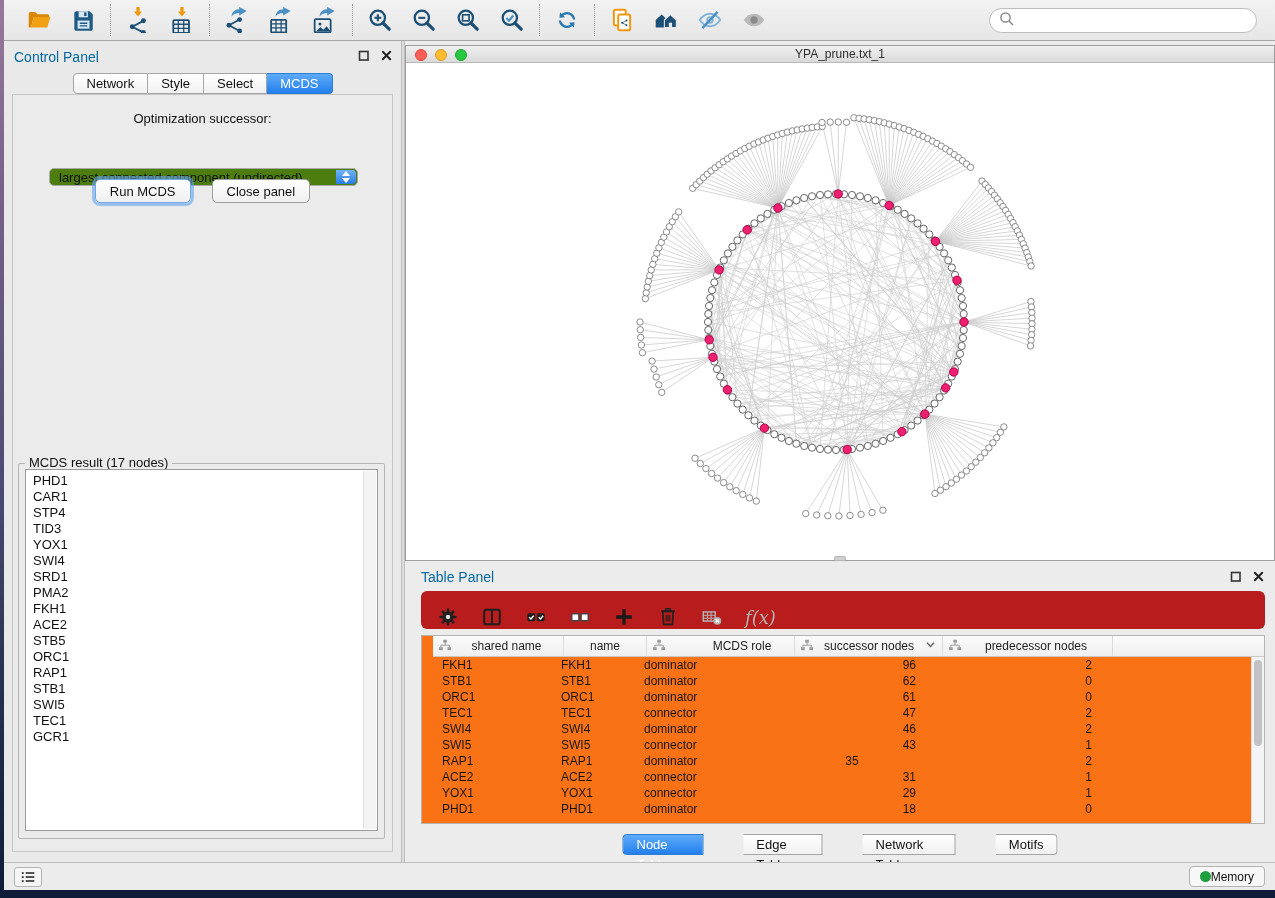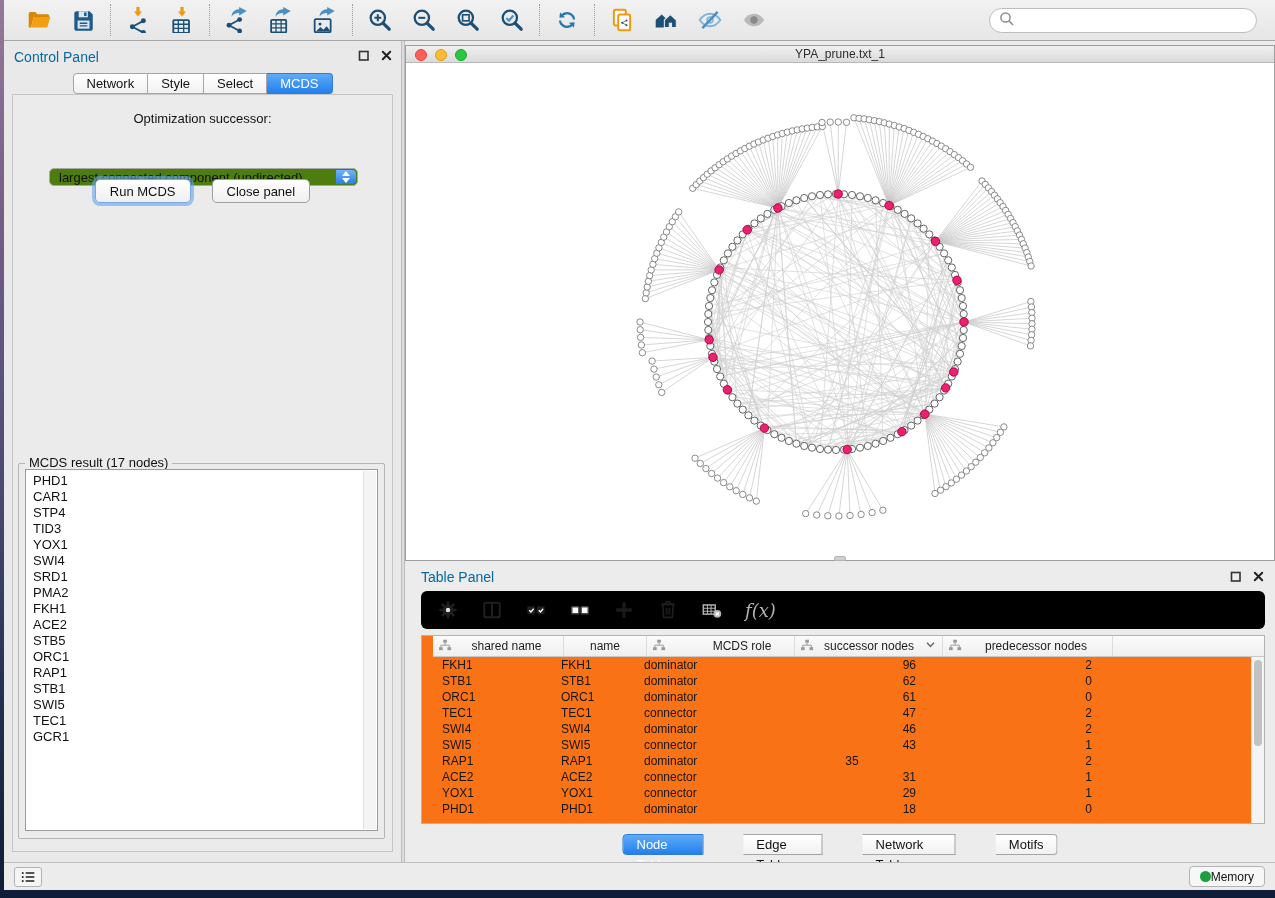--- a/index.html
+++ b/index.html
@@ -68,22 +68,22 @@
   .light { width:12px; height:12px; border-radius:50%; }
   .light.red { background:#ff5f57; border:1px solid #e0443e; }
   .light.yellow { background:#febc2e; border:1px solid #d89e24; }
   .light.green { background:#28c840; border:1px solid #1da733; }
   .net-canvas { position:absolute; left:0; right:0; top:17px; bottom:0; background:#fff; }
   .splitter-grip { position:absolute; left:50%; bottom:-1px; transform:translateX(-50%);
     width:12px; height:5px; background:#cfcfcf; border:1px solid #b5b5b5; border-radius:2px; }
 
   
   .table-panel { position:absolute; left:401px; right:0; top:563px; bottom:28px; background:#ececec; }
-  .ttb { position:absolute; top:28px; left:16px; right:10px; height:38px; background:#000000;
-    border-radius:6px; display:flex; align-items:center; gap:22px; padding:0 16px; }
+  .ttb { position:absolute; top:28px; left:16px; right:10px; height:38px; background:#b91c1c;
+    border-radius:6px; display:flex; align-items:flex-end; gap:22px; padding:0 16px; }
   .ttb-btn { display:flex; align-items:center; justify-content:center; height:24px; }
   .fx { font-family:"DejaVu Serif", serif; font-style:italic; font-size:18px; color:#b3b3b3; }
   .ntable { position:absolute; top:72px; left:16px; right:10px; height:189px;
     background:#f97316; border:1px solid #b3b3b3;padding-left:11px; }
   .thead { display:flex; height:21px; background:linear-gradient(#fbfbfb,#efefef);
     border-bottom:1px solid #c9c9c9; font-size:12px; color:#1d1d1d; }
   .th { display:flex; align-items:center; border-right:1px solid #dcdcdc; padding:0 5px; gap:3px; height:100%; }
   .th .lbl { flex:1; text-align:center; white-space:nowrap; overflow:hidden; }
   .tbody { position:absolute; left:0; right:14px; top:21px; bottom:0; overflow:hidden; }
   .trow { display:flex; height:16px; align-items:center; font-size:12px; color:#161616; }

